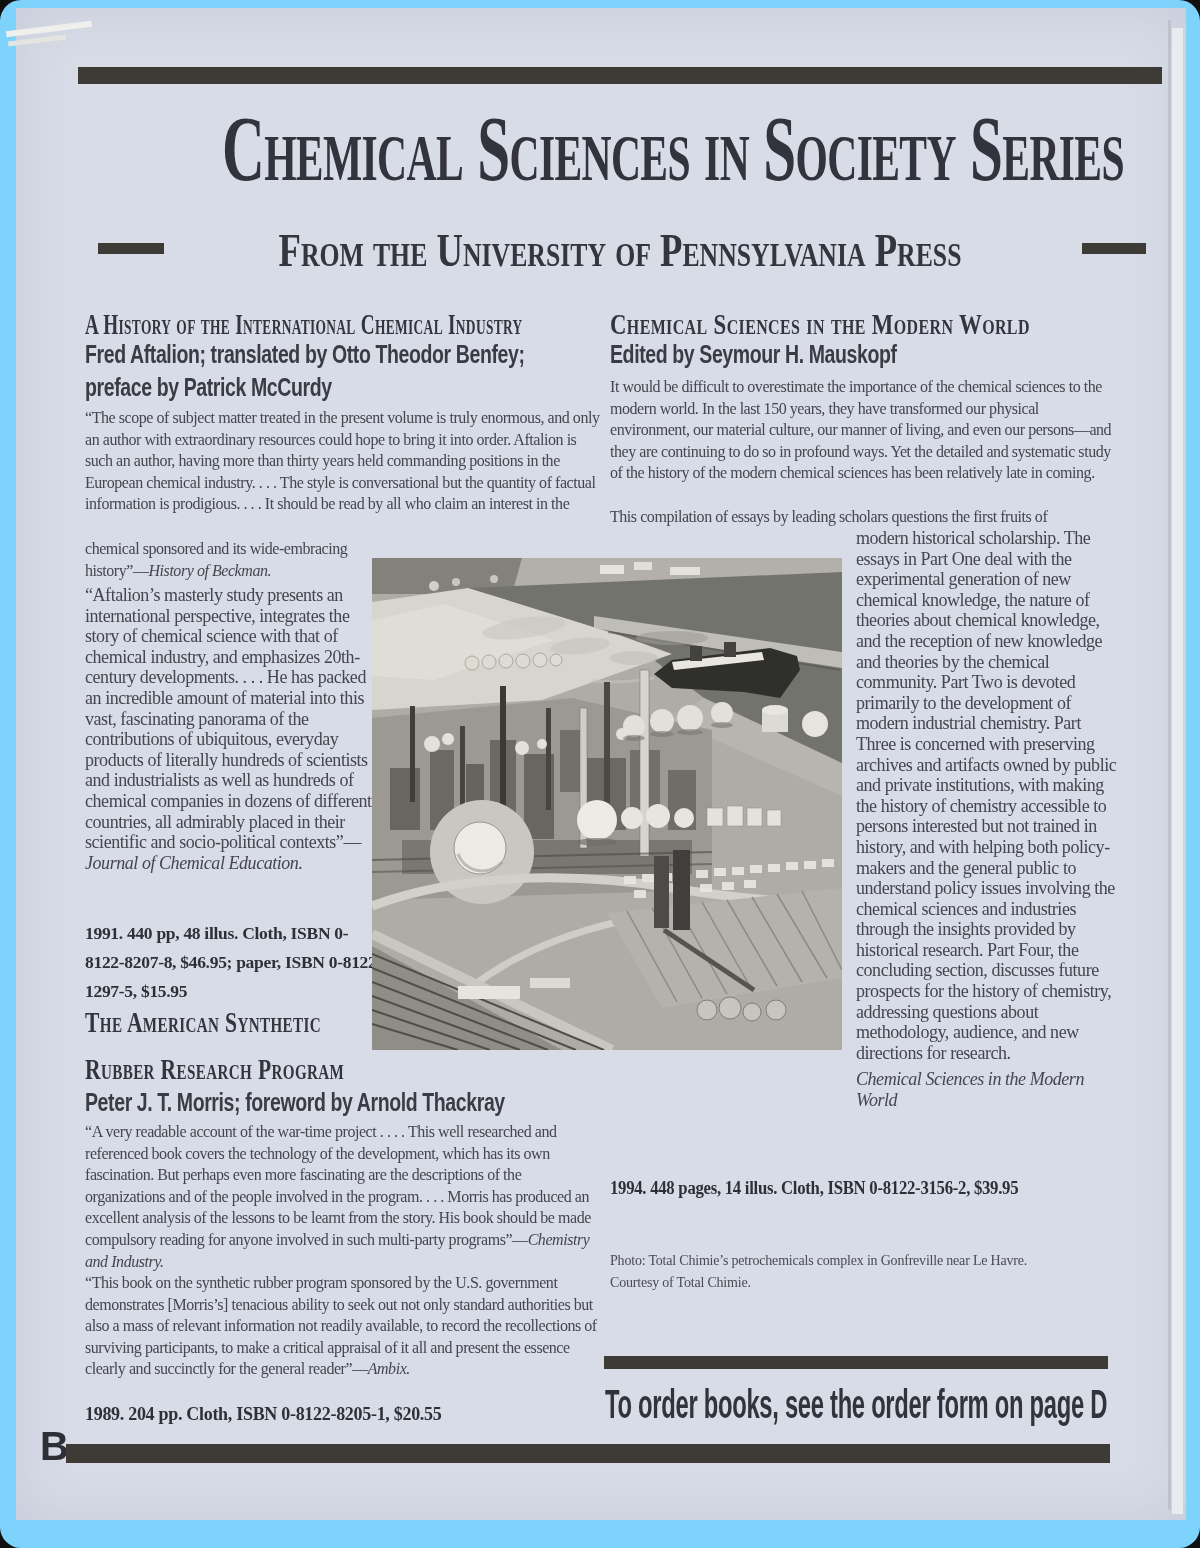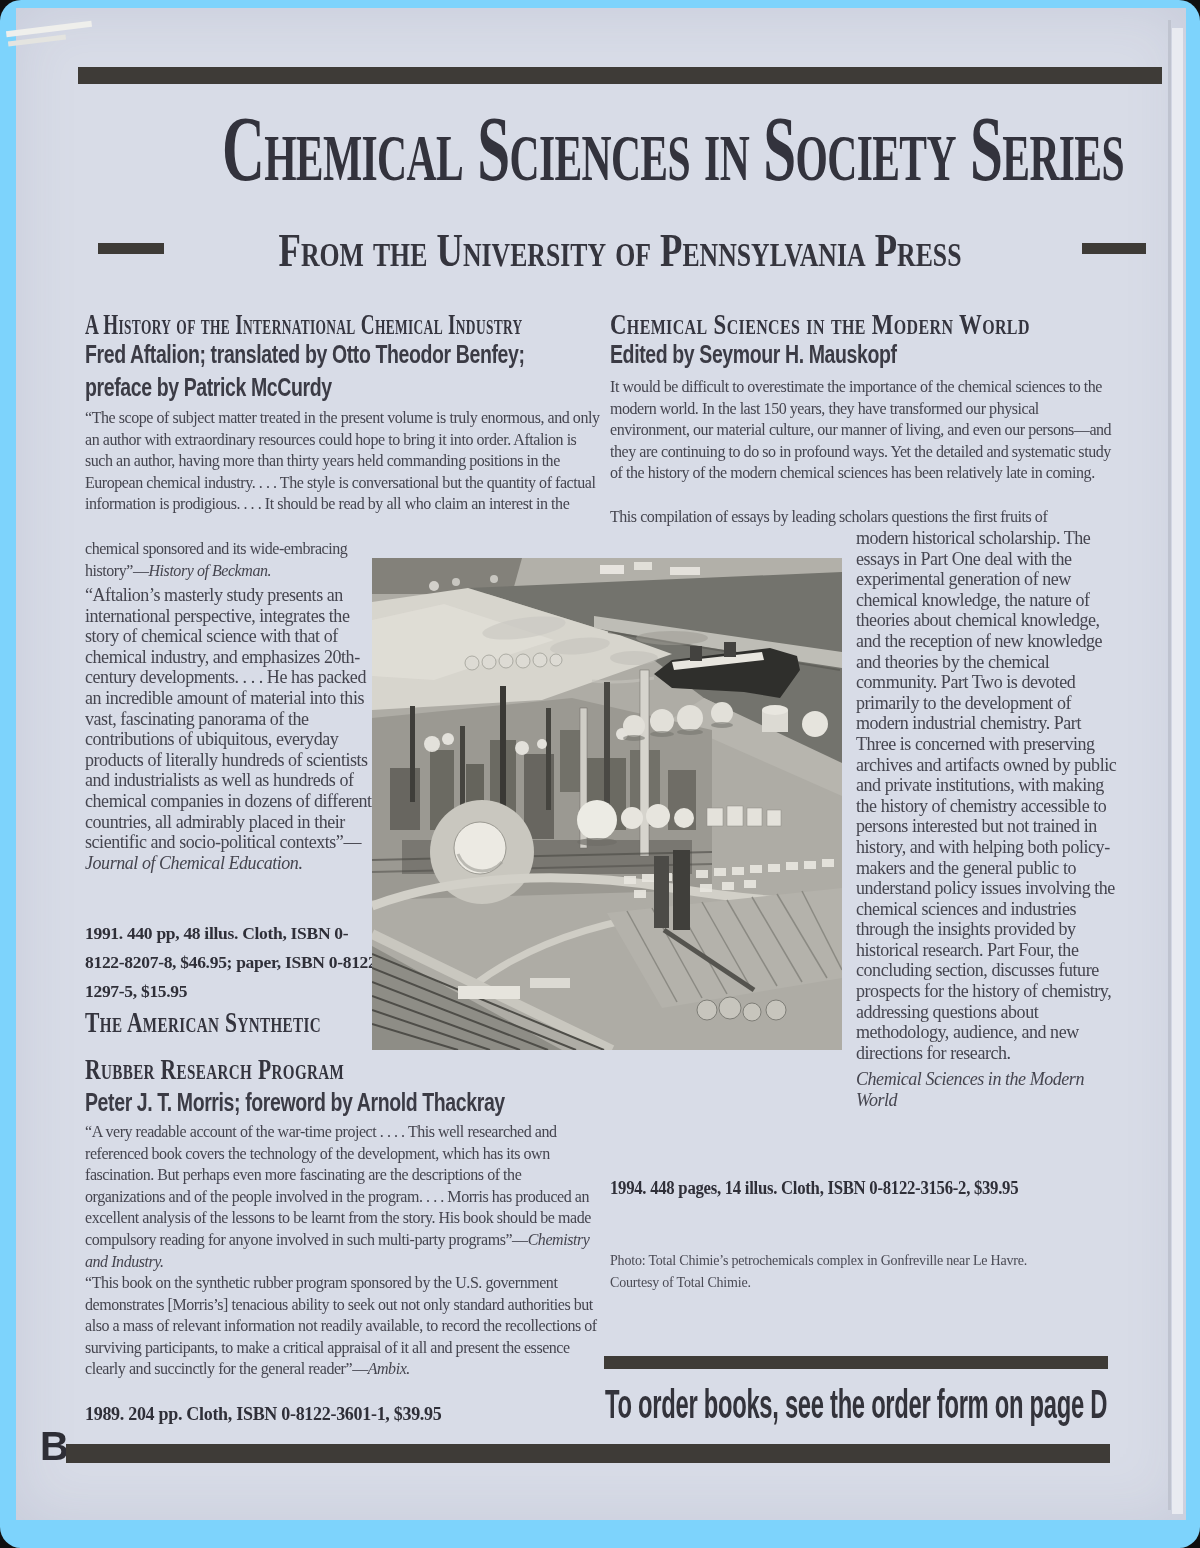--- a/index.html
+++ b/index.html
@@ -89,21 +89,21 @@
   <div class="txt pubinfo pub-multi" style="left:85px; top:919px; width:300px;">1991. 440 pp, 48 illus. Cloth, ISBN 0-8122-8207-8, $46.95; paper, ISBN 0-8122-1297-5, $15.95</div>
 
   <div class="txt bktitle t-b2" style="left:85px; top:1007px;">The American Synthetic</div>
   <div class="txt bktitle t-b2" style="left:85px; top:1054px;">Rubber Research Program</div>
   <div class="txt byline" style="left:85px; top:1089px;">Peter J. T. Morris; foreword by Arnold Thackray</div>
 
   <div class="txt body" style="left:85px; top:1121px; width:516px;"><span>“A very readable account of the war-time project . . . . This well researched and referenced book covers the technology of the development, which has its own fascination.  But perhaps even more fascinating are the descriptions of the organizations and of the people involved in the program. . . . Morris has produced an excellent analysis of the lessons to be learnt from the story. His book should be made compulsory reading for anyone involved in such multi-party programs”—</span><span class="src">Chemistry and Industry.</span></div>
 
   <div class="txt body" style="left:85px; top:1272px; width:516px;"><span>“This book on the synthetic rubber program sponsored by the U.S. government demonstrates [Morris’s] tenacious ability to seek out not only standard authorities but also a mass of relevant information not readily available, to record the recollections of surviving participants, to make a critical appraisal of it all and present the essence clearly and succinctly for the general reader”—</span><span class="src">Ambix.</span></div>
 
-  <div class="txt pubinfo pub-line" style="left:85px; top:1404px;">1989. 204 pp. Cloth, ISBN 0-8122-3601-1, $39.95</div>
+  <div class="txt pubinfo pub-line" style="left:85px; top:1404px;">1989. 204 pp. Cloth, ISBN 0-8122-8205-1, $20.55</div>
 
   <div class="txt bktitle t-b3" style="left:610px; top:309px;">Chemical Sciences in the Modern World</div>
   <div class="txt byline" style="left:610px; top:341px;">Edited by Seymour H. Mauskopf</div>
 
   <div class="txt body" style="left:610px; top:376px; width:508px;">It would be difficult to overestimate the importance of the chemical sciences to the modern world.  In the last 150 years, they have transformed our physical environment, our material culture, our manner of living, and even our persons—and they are continuing to do so in profound ways.  Yet the detailed and systematic study of the history of the modern chemical sciences has been relatively late in coming.</div>
   <div class="txt body" style="left:610px; top:506px; width:508px;">This compilation of essays by leading scholars questions the first fruits of</div>
 
   <div class="txt bodyn" style="left:856px; top:528px; width:264px;">
     <span>modern historical scholarship.  The essays in Part One deal with the experimental generation of new chemical knowledge, the nature of theories about chemical knowledge, and the reception of new knowledge and theories by the chemical community.  Part Two is devoted primarily to the development of modern industrial chemistry.  Part Three is concerned with preserving archives and artifacts owned by public and private institutions, with making the history of chemistry accessible to persons interested but not trained in history, and with helping both policy-makers and the general public to understand policy issues involving the chemical sciences and industries through the insights provided by historical research.  Part Four, the concluding section, discusses future prospects for the history of chemistry, addressing questions about methodology, audience, and new directions for research.</span>
     <span class="sponsor-lead" style="display:block;">Chemical Sciences in the Modern World</span>

